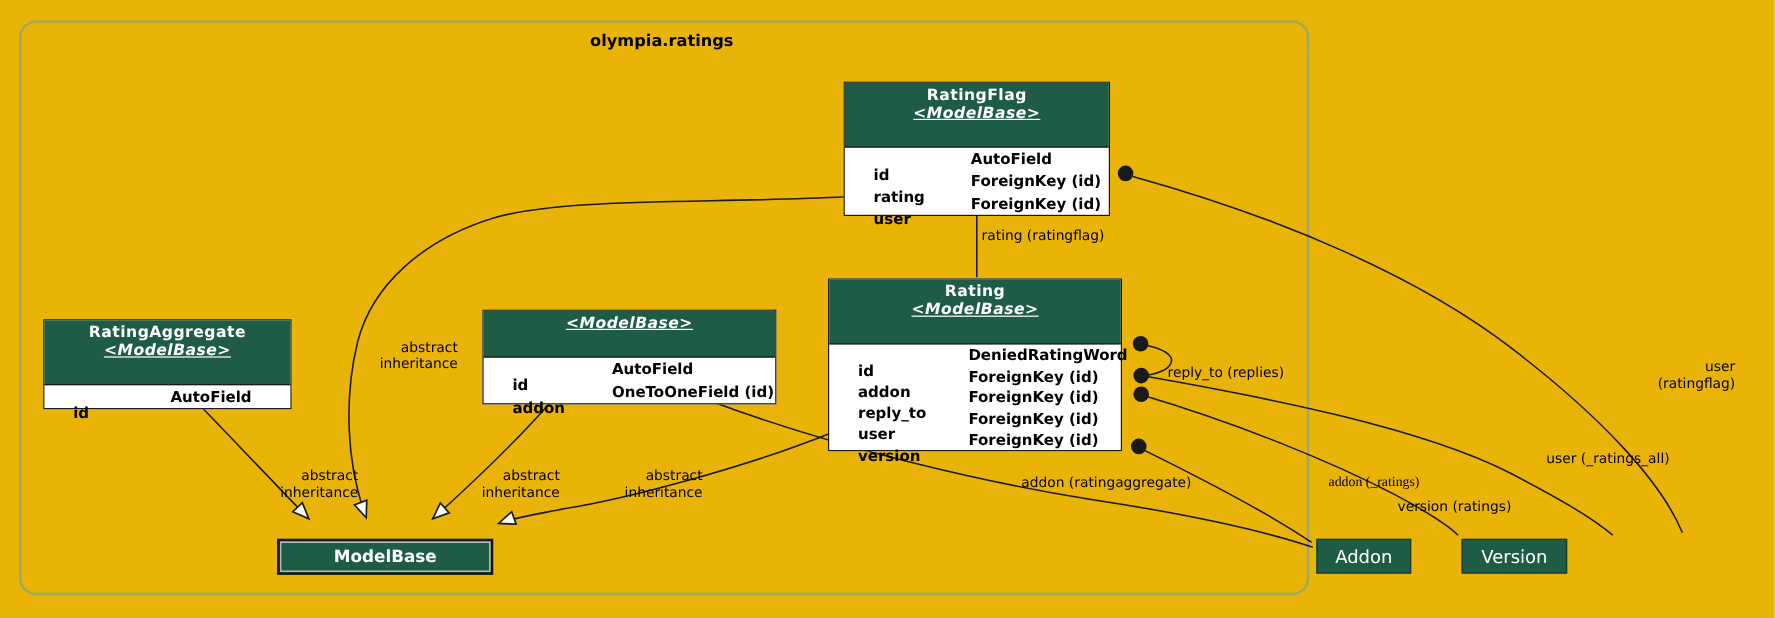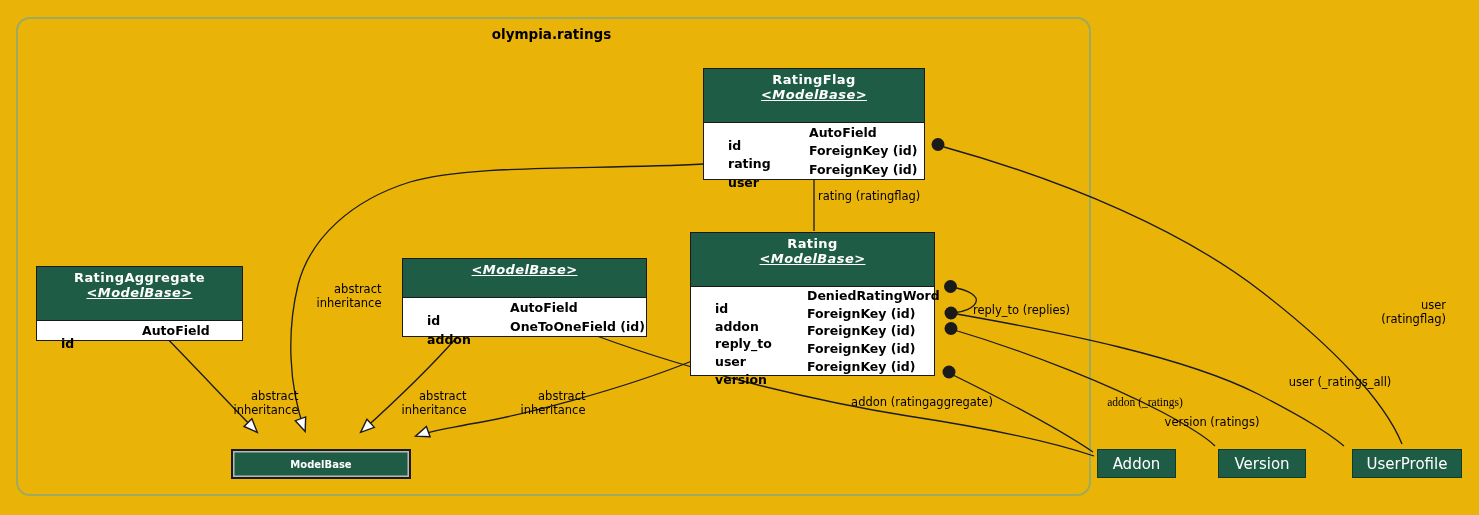--- a/index.html
+++ b/index.html
@@ -34,21 +34,21 @@
   .rating-t .fname{width:92px;}
   .agg-t .fname{width:83px;}
   .ftype{white-space:nowrap;}
   
   .node{
     position:absolute;background:var(--green);color:#fff;
     display:flex;align-items:center;justify-content:center;
     font-size:15px;border:1px solid #0f3c2c;
   }
   .node.base{
-    font-size:10px;font-weight:bold;border:2px solid var(--ink);
+    font-size:14px;font-weight:bold;border:2px solid var(--ink);
     box-shadow:inset 0 0 0 1.5px #b9b9b9;
     text-align:right;
   }
   
   .elabel{
     position:absolute;font-size:11.5px;line-height:13.5px;white-space:pre-line;
   }
   .elabel.ctr{transform:translateX(-50%);text-align:right;}
   svg.wires{position:absolute;left:0;top:0;}
 </style>
@@ -162,23 +162,20 @@
 
   <div class="node base" style="left:231px;top:449px;width:176px;height:26px;">
       <span>ModelBase</span>
     </div>
   <div class="node" style="left:1097px;top:449px;width:77px;height:27px;">
       <span>Addon</span>
     </div>
   <div class="node" style="left:1218px;top:449px;width:86px;height:27px;">
       <span>Version</span>
     </div>
-  <div class="node" style="left:1352px;top:449px;width:108px;height:27px;">
-      <span>UserProfile</span>
-    </div>
 
   <div class="elabel" style="left:818px;top:190px;">rating (ratingflag)</div>
   <div class="elabel" style="left:973px;top:291px;margin-top:13px;">reply_to (replies)</div>
   <div class="elabel ctr" style="left:1413px;top:299px;">user (ratingflag)</div>
 
   <div class="elabel ctr" style="left:349px;top:283px;">abstract
 inheritance</div>
   <div class="elabel ctr" style="left:266px;top:390px;">abstract
 inheritance</div>
   <div class="elabel ctr" style="left:434px;top:390px;">abstract

